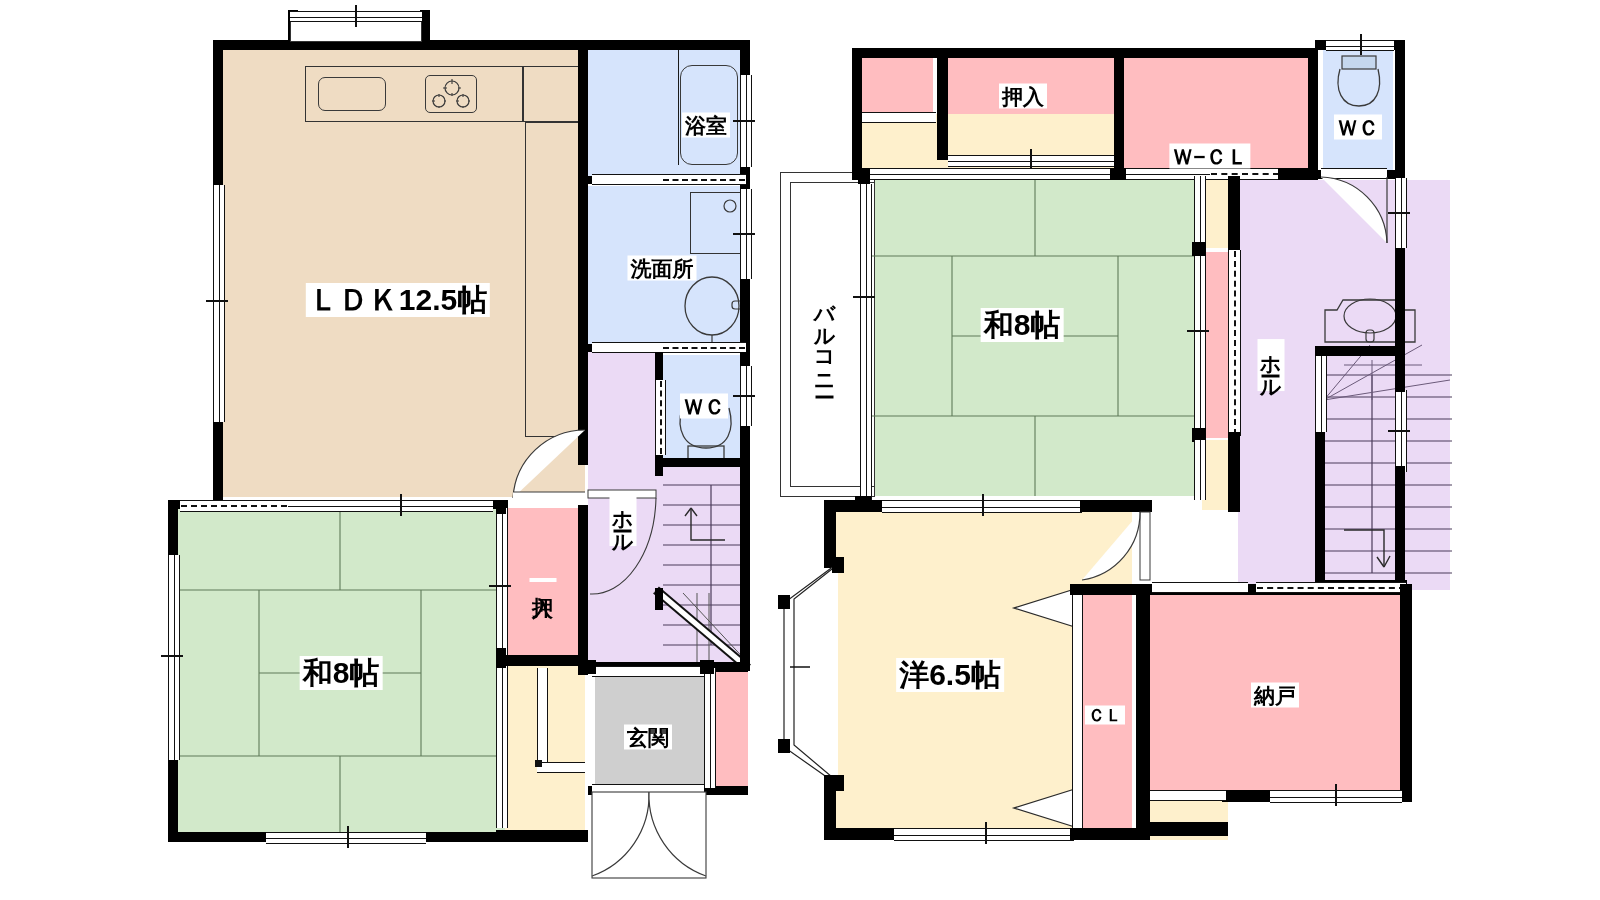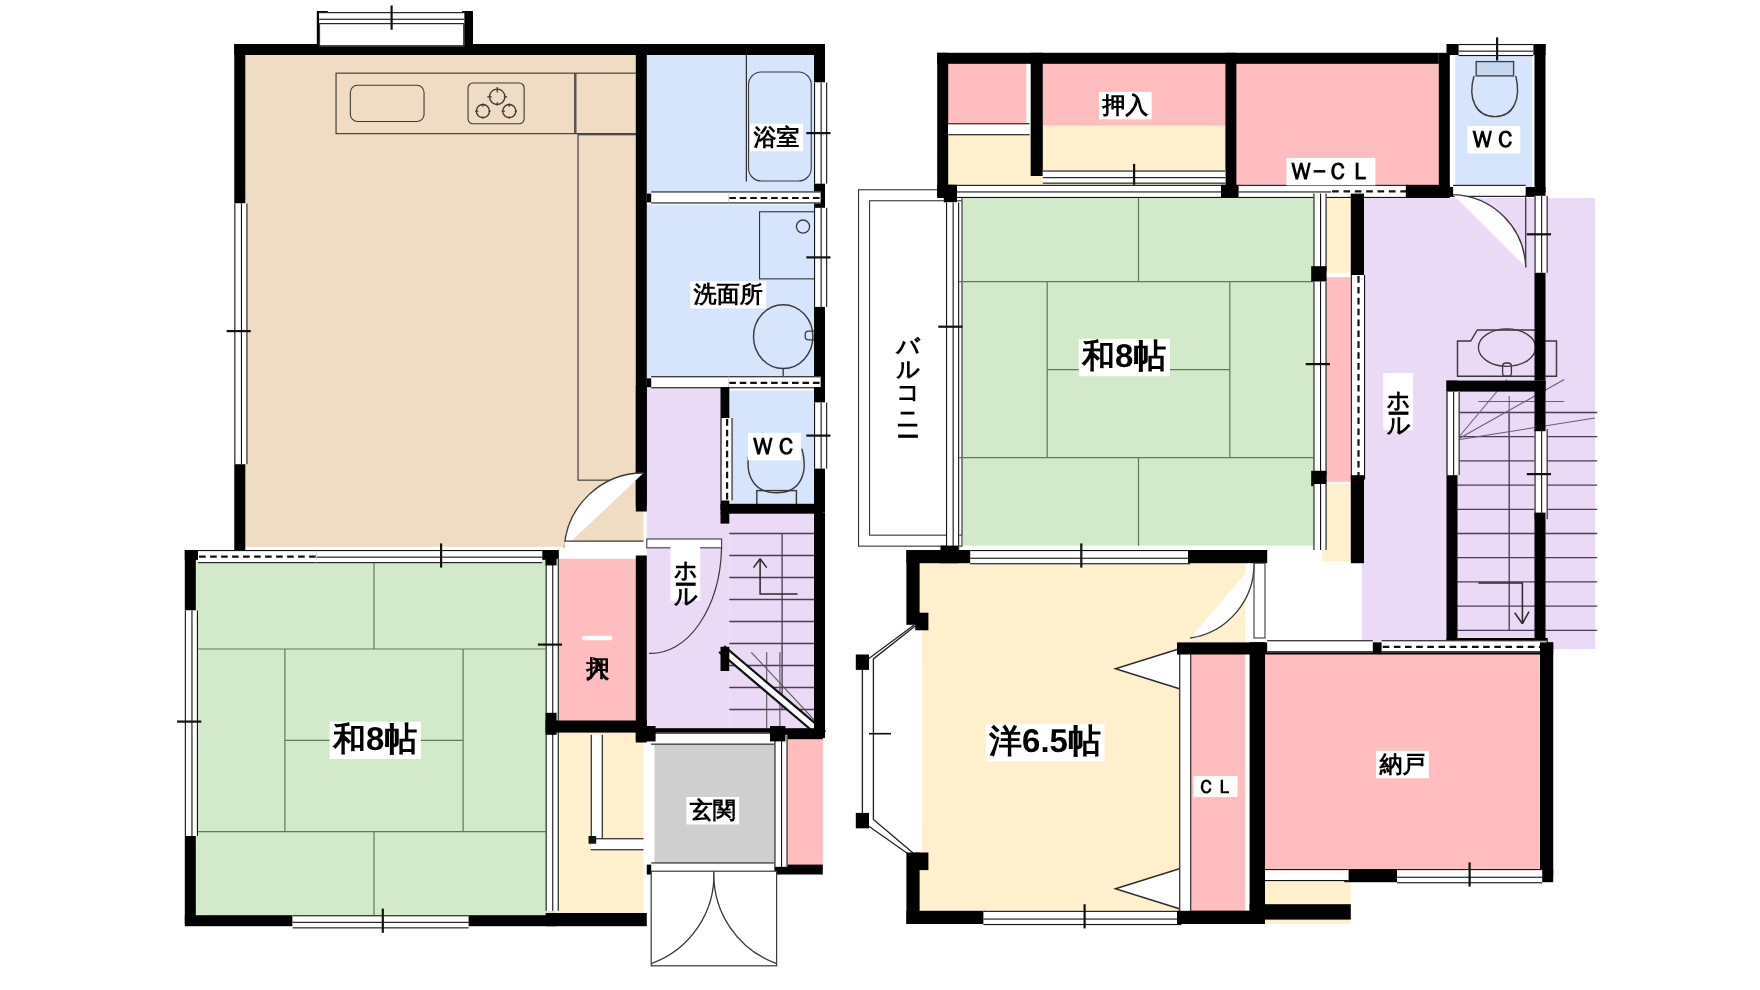--- a/index.html
+++ b/index.html
@@ -229,20 +229,21 @@
   <svg style="left:592px;top:792px;width:116px;height:88px;">
     <rect x="0" y="0" width="114" height="86" fill="#fff" stroke="#3a3a3a" stroke-width="1.1"></rect>
     <path d="M57 0 A86 86 0 0 1 0 84" fill="#fff" stroke="#3a3a3a" stroke-width="1.2"></path>
     <path d="M57 0 A86 86 0 0 0 114 84" fill="#fff" stroke="#3a3a3a" stroke-width="1.2"></path>
   </svg>
   <div class="winv3" style="left:704px;top:668px;width:10px;height:120px;"></div>
 
   <div class="wall" style="left:578px;top:660px;width:18px;height:14px;"></div>
   <div class="wall" style="left:700px;top:660px;width:14px;height:14px;"></div>
 
+  <div class="lbl big ctr" style="left:398px;top:300px;">ＬＤＫ12.5帖</div>
   <div class="lbl big ctr" style="left:341px;top:673px;">和8帖</div>
   <div class="lbl mid ctr" style="left:662px;top:125px;margin-left:44px;">浴室</div>
   <div class="lbl mid ctr" style="left:662px;top:268px;">洗面所</div>
   <div class="lbl mid ctr" style="left:704px;top:406px;">ＷＣ</div>
   <div class="lbl mid vert ctr" style="left:623px;top:520px;">ホール</div>
   <div class="lbl mid vert ctr" style="left:543px;top:580px;">押入</div>
   <div class="lbl mid ctr" style="left:648px;top:737px;">玄関</div>
 
 </div>
 

